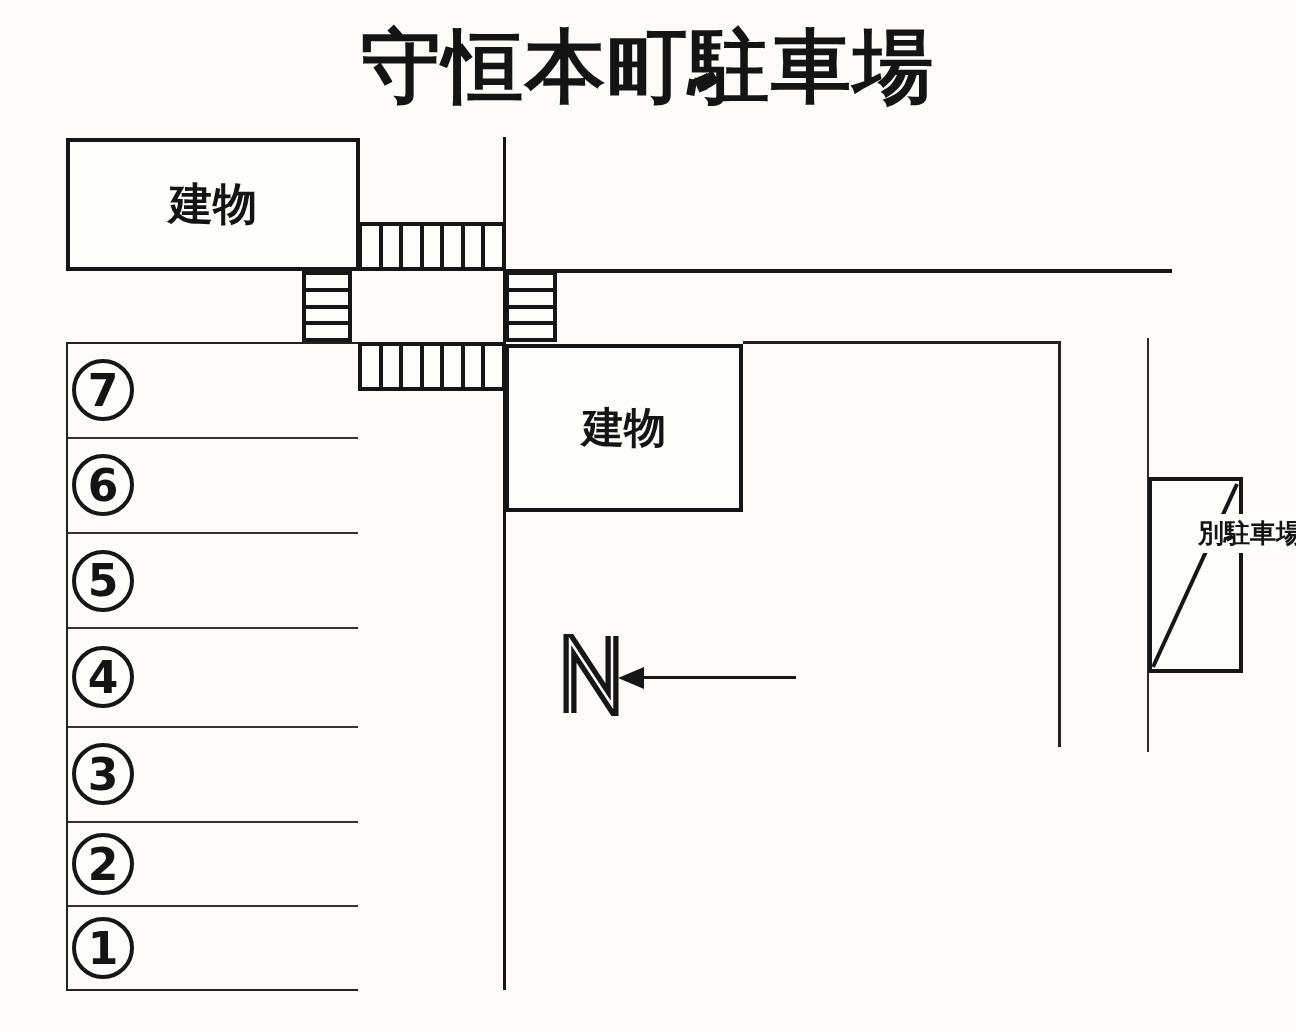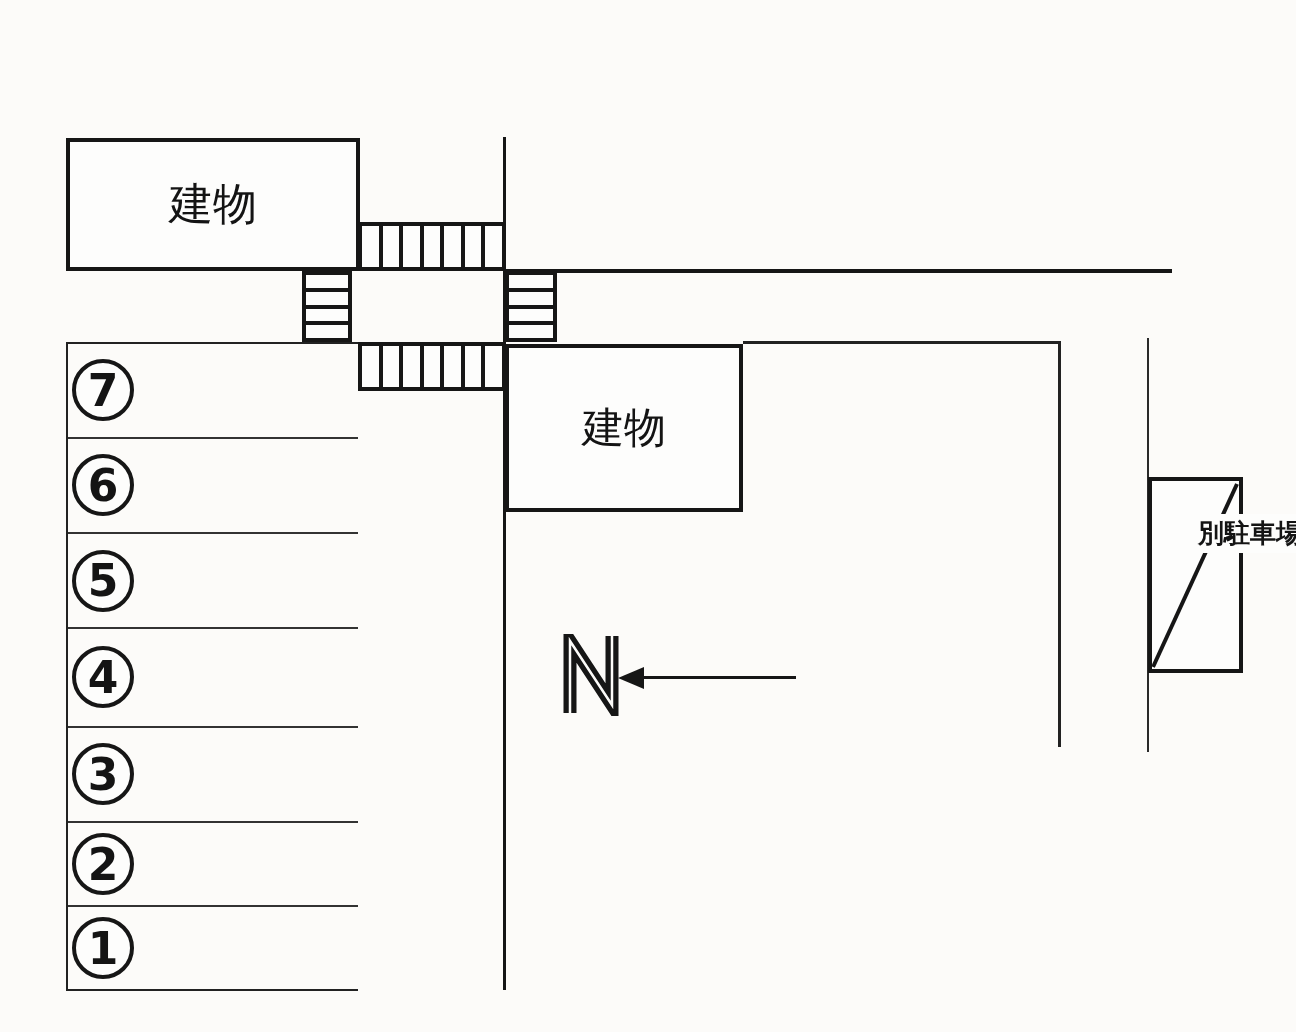--- a/index.html
+++ b/index.html
@@ -19,21 +19,21 @@
   .map-title{
     top:14px;left:50%;transform:translateX(-50%);
     font-size:80px;font-weight:800;letter-spacing:2px;
     white-space:nowrap;color:#141414;
   }
 
   .building{
     border:4px solid #161616;background:#fdfdfc;
     display:flex;align-items:center;justify-content:center;
   }
-  .building-label{font-weight:400;color:#141414;}
+  .building-label{font-weight:700;color:#141414;}
 
   
   .xwalk{border:4px solid #161616;display:flex;background:#fdfdfc;}
   .xwalk.h{flex-direction:row;}
   .xwalk.v{flex-direction:column;}
   .xwalk.h .cell{flex:1;border-right:4px solid #161616;}
   .xwalk.h .cell:last-child{border-right:none;}
   .xwalk.v .cell{flex:1;border-bottom:4px solid #161616;}
   .xwalk.v .cell:last-child{border-bottom:none;}
 
@@ -76,20 +76,21 @@
     border-top:11px solid transparent;
     border-bottom:11px solid transparent;
     border-right:26px solid #161616;
   }
 </style>
 </head>
 <body>
 
 <div class="canvas">
 
+  <div class="abs map-title">守恒本町駐車場</div>
 
   <div class="abs building" style="left:66px;top:138px;width:294px;height:133px;">
     <span class="building-label" style="font-size:44px;">建物</span>
   </div>
 
   <div class="abs line" style="left:503px;top:137px;width:3px;height:853px;"></div>
   <div class="abs line" style="left:506px;top:269px;width:666px;height:4px;"></div>
 
   <div class="abs xwalk h" style="left:358px;top:222px;width:148px;height:49px;">
     <div class="cell"></div>

